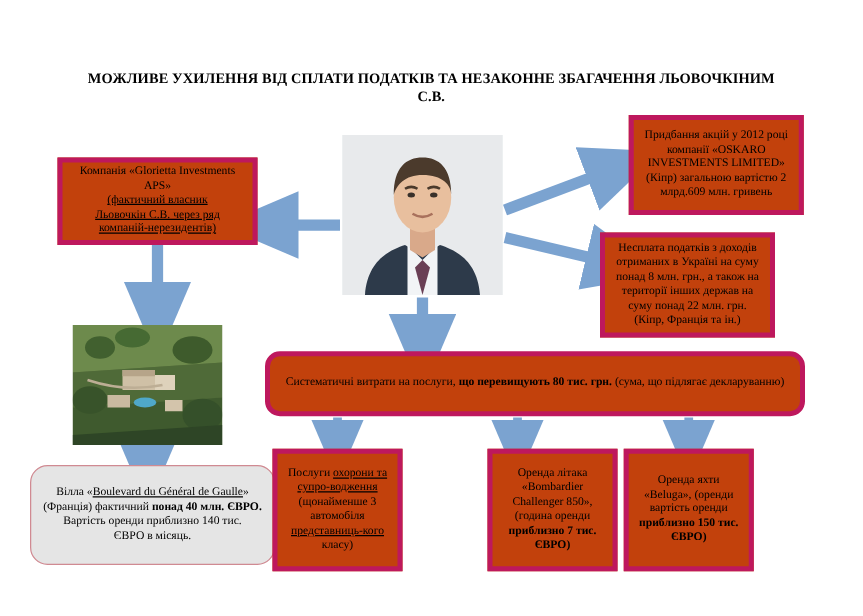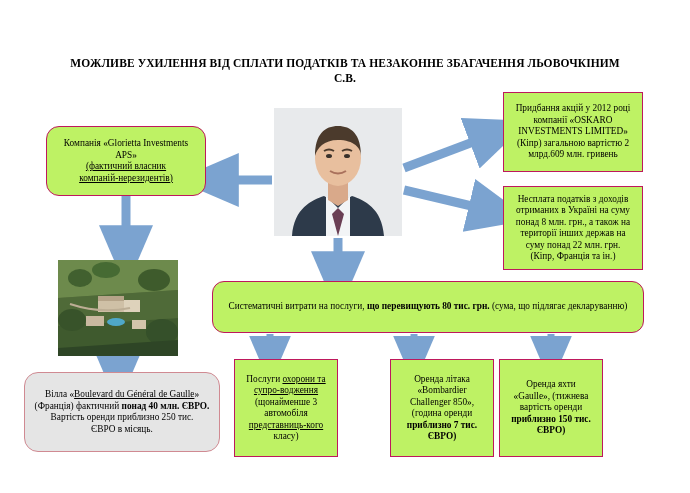--- a/index.html
+++ b/index.html
@@ -28,22 +28,22 @@
     font-family: "Liberation Serif", serif;
     font-weight: bold;
     font-size: 11.5px;
     line-height: 15px;
     color: #000000;
     letter-spacing: 0.1px;
   }
   .box {
     position: absolute;
     box-sizing: border-box;
-    border: 1px solid #be185d;
-    background: #bef264;
+    border: 4px solid #be185d;
+    background: #c2410c;
     font-size: 9.3px;
     line-height: 11.5px;
     text-align: center;
     color: #000000;
     padding: 3px 4px;
     display: flex;
     align-items: center;
     justify-content: center;
   }
   .box .inner {
@@ -163,40 +163,41 @@
       <ellipse cx="55" cy="48" rx="3" ry="2" fill="#39312b"></ellipse>
       <ellipse cx="73" cy="48" rx="3" ry="2" fill="#39312b"></ellipse>
 
       <path d="M50,43 q5,-3 10,0" stroke="#4b3a2c" stroke-width="2" fill="none"></path>
       <path d="M68,43 q5,-3 10,0" stroke="#4b3a2c" stroke-width="2" fill="none"></path>
 
       <path d="M56,63 q8,5 16,0" stroke="#a9715c" stroke-width="2" fill="none"></path>
     </svg>
   </div>
 
-  <div class="box" style="left:46px; top:126px; width:160px; height:70px;border-radius:13px;">
+  <div class="box" style="left:46px; top:126px; width:160px; height:70px;">
     <div class="inner">
       <div>Компанія «Glorietta Investments</div>
       <div>APS»</div>
       <div class="u">(фактичний власник</div>
+      <div class="u">Льовочкін С.В. через ряд</div>
       <div class="u">компаній-нерезидентів)</div>
     </div>
   </div>
 
   <div class="box" style="left:503px; top:92px; width:140px; height:80px;">
     <div class="inner">
       <div>Придбання акцій у 2012 році</div>
       <div>компанії «OSKARO</div>
       <div>INVESTMENTS LIMITED»</div>
       <div>(Кіпр) загальною вартістю 2</div>
       <div>млрд.609 млн. гривень</div>
     </div>
   </div>
 
-  <div class="box" style="left:503px; top:186px; width:140px; height:84px;">
+  <div class="box" style="left:480px; top:186px; width:140px; height:84px;">
     <div class="inner">
       <div>Несплата податків з доходів</div>
       <div>отриманих в Україні на суму</div>
       <div>понад 8 млн. грн., а також на</div>
       <div>території інших держав на</div>
       <div>суму понад   22 млн. грн.</div>
       <div>(Кіпр, Франція та ін.)</div>
     </div>
   </div>
 
@@ -229,26 +230,26 @@
   </div>
 
   <div class="box pink" style="left:24px; top:372px; width:196px; height:80px;">
     <div class="inner">
       <div>
         <span>Вілла «</span><span class="u">Boulevard du Général de Gaulle</span><span>»</span>
       </div>
       <div>
         <span>(Франція) фактичний </span><span class="b">понад 40 млн. ЄВРО.</span>
       </div>
-      <div>Вартість оренди приблизно 250 тис.</div>
+      <div>Вартість оренди приблизно 140 тис.</div>
       <div>ЄВРО в місяць.</div>
     </div>
   </div>
 
-  <div class="box" style="left:234px; top:359px; width:104px; height:98px;">
+  <div class="box" style="left:218px; top:359px; width:104px; height:98px;">
     <div class="inner">
       <div>
         <span>Послуги </span><span class="u">охорони та</span>
       </div>
       <div class="u">супро-водження</div>
       <div>(щонайменше 3</div>
       <div>автомобіля</div>
       <div class="u">представниць-кого</div>
       <div>класу)</div>
     </div>
@@ -261,20 +262,20 @@
       <div>Challenger 850»,</div>
       <div>(година оренди</div>
       <div class="b">приблизно 7 тис.</div>
       <div class="b">ЄВРО)</div>
     </div>
   </div>
 
   <div class="box" style="left:499px; top:359px; width:104px; height:98px;">
     <div class="inner">
       <div>Оренда яхти</div>
-      <div>«Gaulle», (тижнева</div>
+      <div>«Beluga», (оренди</div>
       <div>вартість оренди</div>
       <div class="b">приблизно 150 тис.</div>
       <div class="b">ЄВРО)</div>
     </div>
   </div>
 
 </div>
 
 </body></html>

